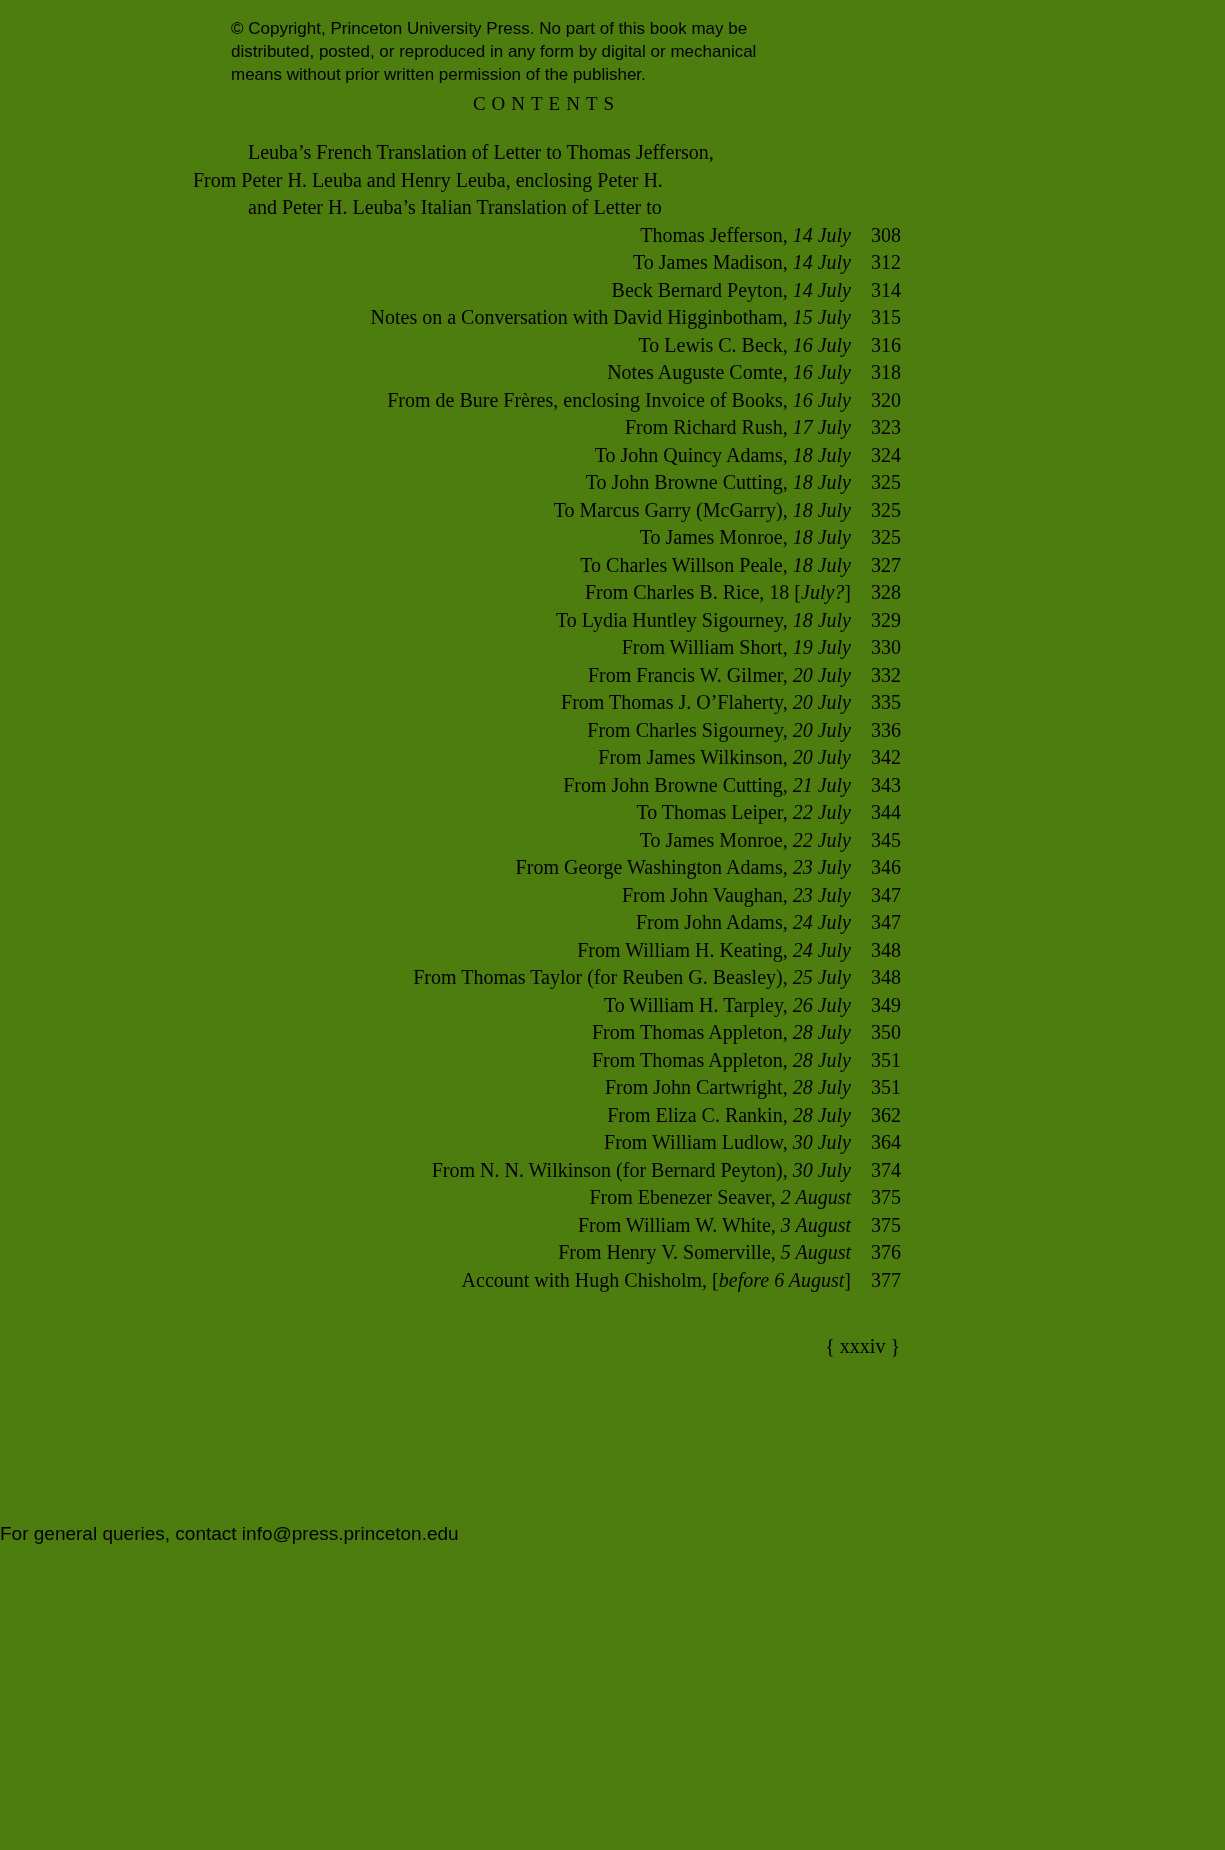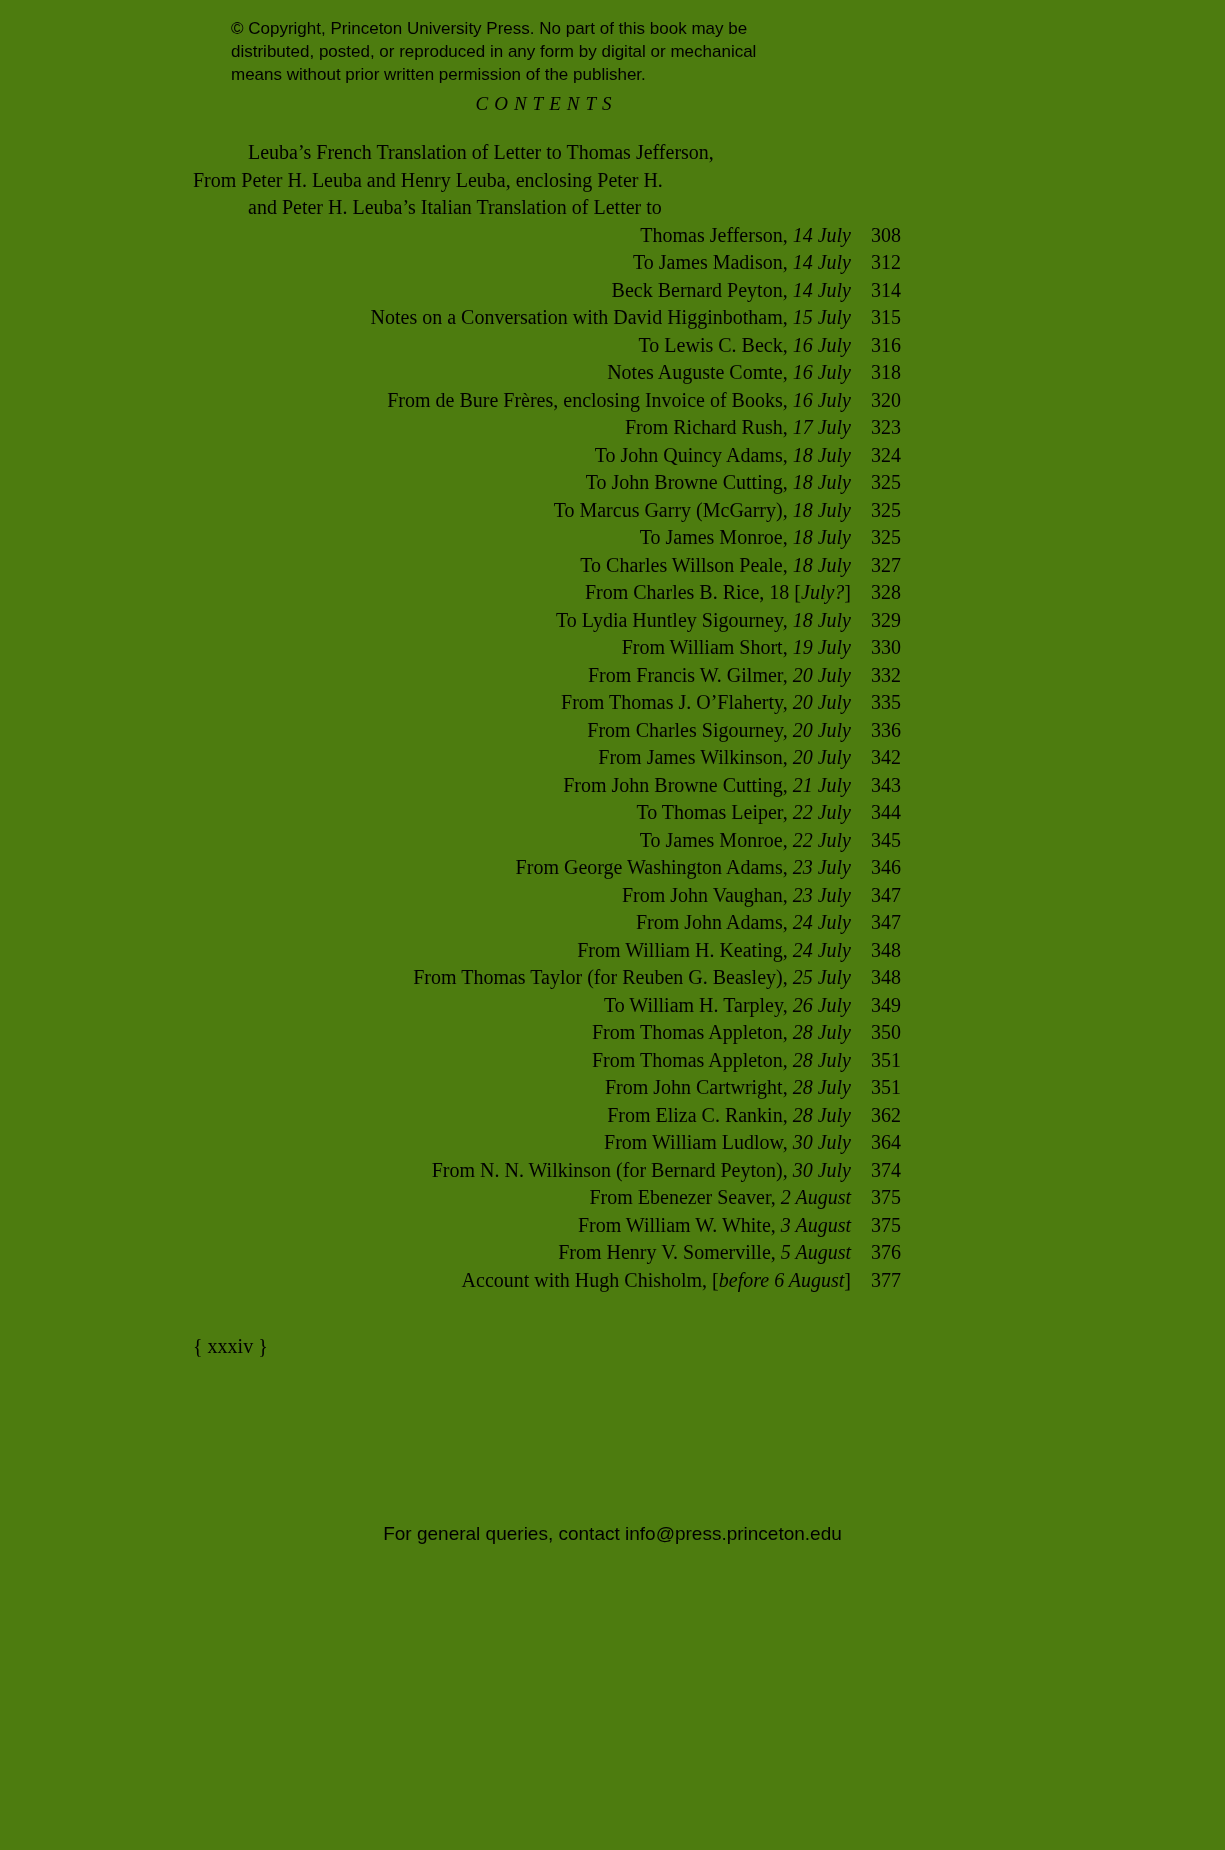--- a/index.html
+++ b/index.html
@@ -28,21 +28,20 @@
   }
   .contents-title {
     position: absolute;
     left: 193px;
     top: 93px;
     width: 707px;
     text-align: center;
     font-size: 19px;
     letter-spacing: 6px;
     font-weight: 400;
-    font-style: italic;
   }
   .toc {
     position: absolute;
     left: 193px;
     top: 139px;
     width: 708px;
     font-size: 20px;
     line-height: 27.5px;
   }
   .entry-line { white-space: nowrap; }
@@ -55,29 +54,28 @@
   .entry-text em { font-style: italic; }
   .entry-page {
     text-align: right;
     padding-left: 20px;
   }
   .folio {
     position: absolute;
     left: 193px;
     top: 1335px;
     width: 707px;
-    text-align: left;
+    text-align: right;
     font-size: 20px;
   }
   .queries {
     position: absolute;
     left: 0;
     top: 1523px;
     width: 1225px;
-    text-align: center;
     font-family: "Liberation Sans", sans-serif;
     font-size: 19px;
   }
 </style>
 </head>
 <body>
 
 <div class="page">
 
   <div class="copyright">

